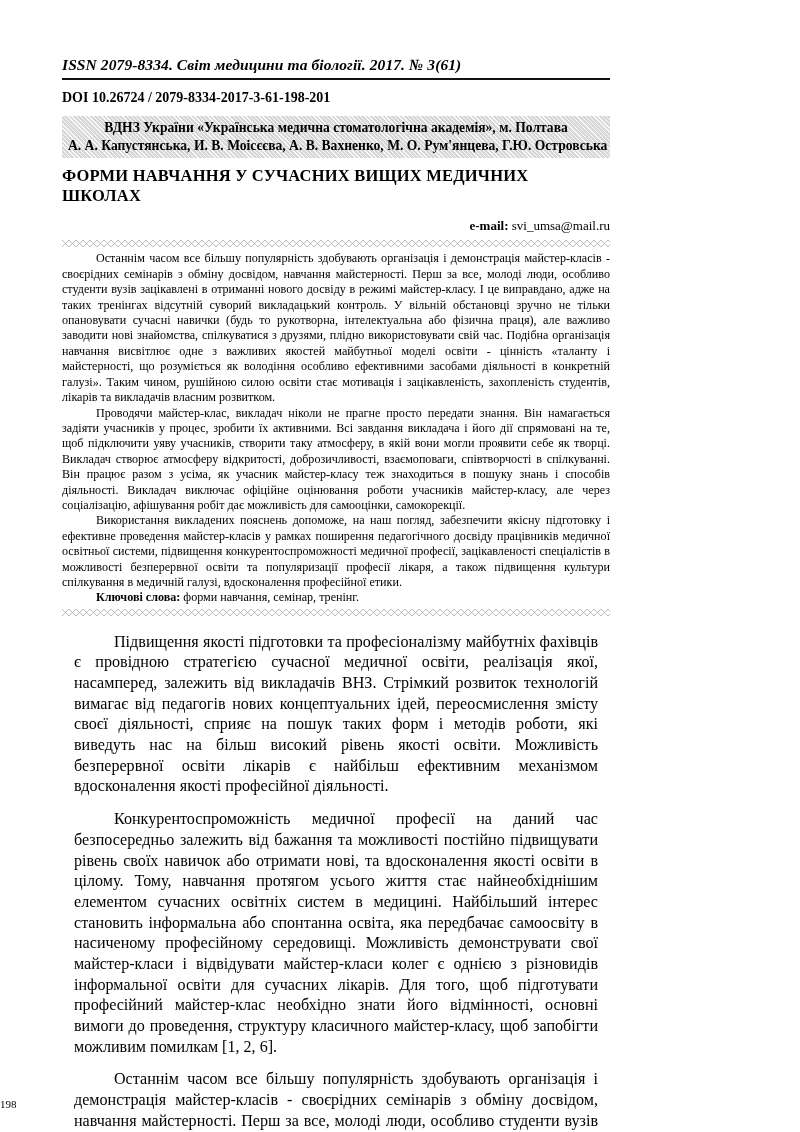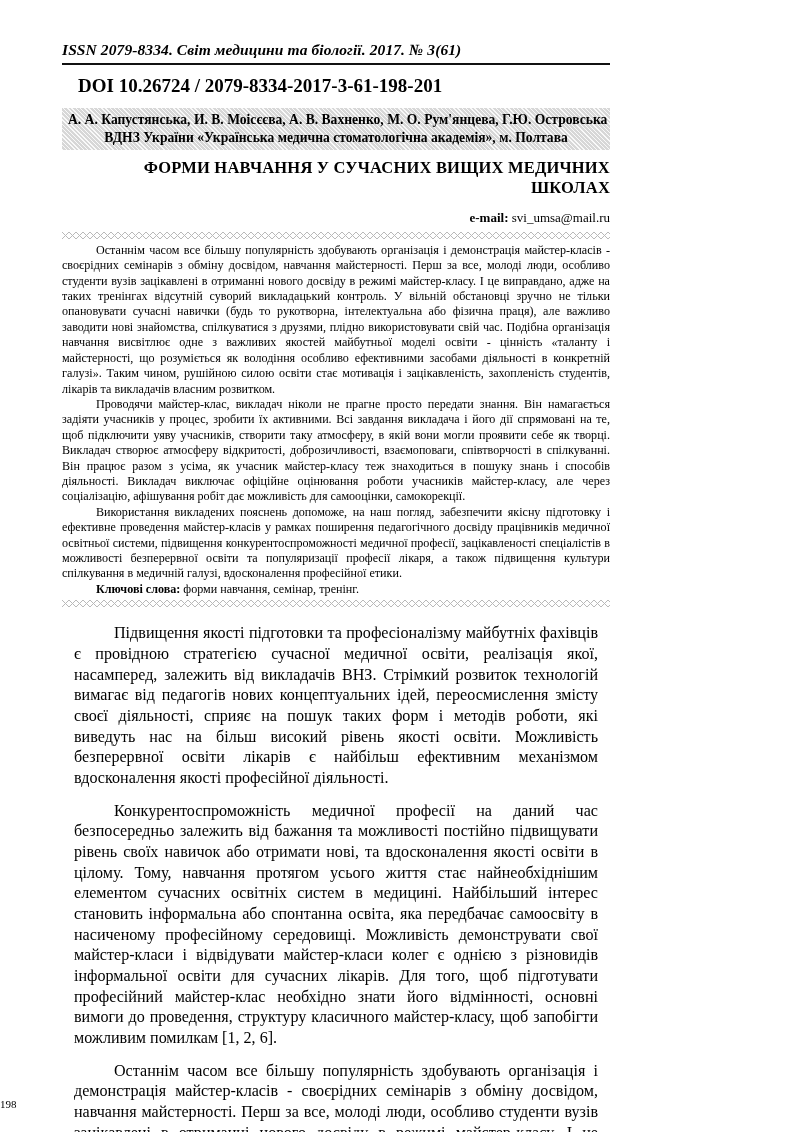--- a/index.html
+++ b/index.html
@@ -10,44 +10,43 @@
     background: #ffffff;
     font-family: "Liberation Serif", "DejaVu Serif", serif;
     color: #000000;
     position: relative;
     overflow: hidden;
   }
   .page {
     position: relative;
     width: 672px;
     height: 1132px;
-    padding: 40px 62px 0 62px;
+    padding: 55px 62px 0 62px;
   }
 
   
   .runhead {
     font-style: italic;
     font-weight: bold;
     font-size: 15.5px;
     letter-spacing: 0.1px;
     line-height: 1.25;
     padding-bottom: 4px;
   }
   .runhead-rule {
     border-bottom: 2.5px solid #111;
     margin-bottom: 9px;
   }
 
   
   .doi-block {
     font-weight: bold;
-    font-size: 19px;
+    font-size: 14px;
     line-height: 1.28;
     margin-bottom: 9px;
-    margin-left: 16px;
   }
 
   
   .authors-band {
     text-align: center;
     font-weight: bold;
     font-size: 13.6px;
     line-height: 1.33;
     padding: 3px 6px 3px 6px;
     background-color: #d7d7d7;
@@ -56,21 +55,21 @@
         rgba(255,255,255,0.85) 0px,
         rgba(255,255,255,0.85) 1px,
         rgba(120,120,120,0.0) 1px,
         rgba(120,120,120,0.0) 3px);
     margin-bottom: 8px;
   }
   .authors-band .line { display: block; white-space: nowrap; }
 
   
   .art-title {
-    text-align: right;
+    text-align: left;
     font-weight: bold;
     font-size: 16.5px;
     letter-spacing: 0.2px;
     margin: 2px 0 12px 0;
   }
 
   
   .email-line {
     text-align: right;
     font-size: 13px;
@@ -130,22 +129,22 @@
 <div class="page">
 
   <div class="runhead">ISSN 2079-8334. Світ медицини та біології. 2017. № 3(61)</div>
   <div class="runhead-rule"></div>
 
   <div class="doi-block">
     <div>DOI 10.26724 / 2079-8334-2017-3-61-198-201</div>
   </div>
 
   <div class="authors-band">
+    <span class="line">ВДНЗ України «Українська медична стоматологічна академія», м. Полтава</span>
     <span class="line">А. А. Капустянська, И. В. Моісєєва, А. В. Вахненко, М. О. Рум'янцева, Г.Ю. Островська</span>
-    <span class="line">ВДНЗ України «Українська медична стоматологічна академія», м. Полтава</span>
   </div>
 
   <div class="art-title">ФОРМИ НАВЧАННЯ У СУЧАСНИХ ВИЩИХ МЕДИЧНИХ ШКОЛАХ</div>
 
   <div class="email-line">
     <b>e-mail:</b>
     <span>svi_umsa@mail.ru</span>
   </div>
 
   <div class="zigzag top"></div>

